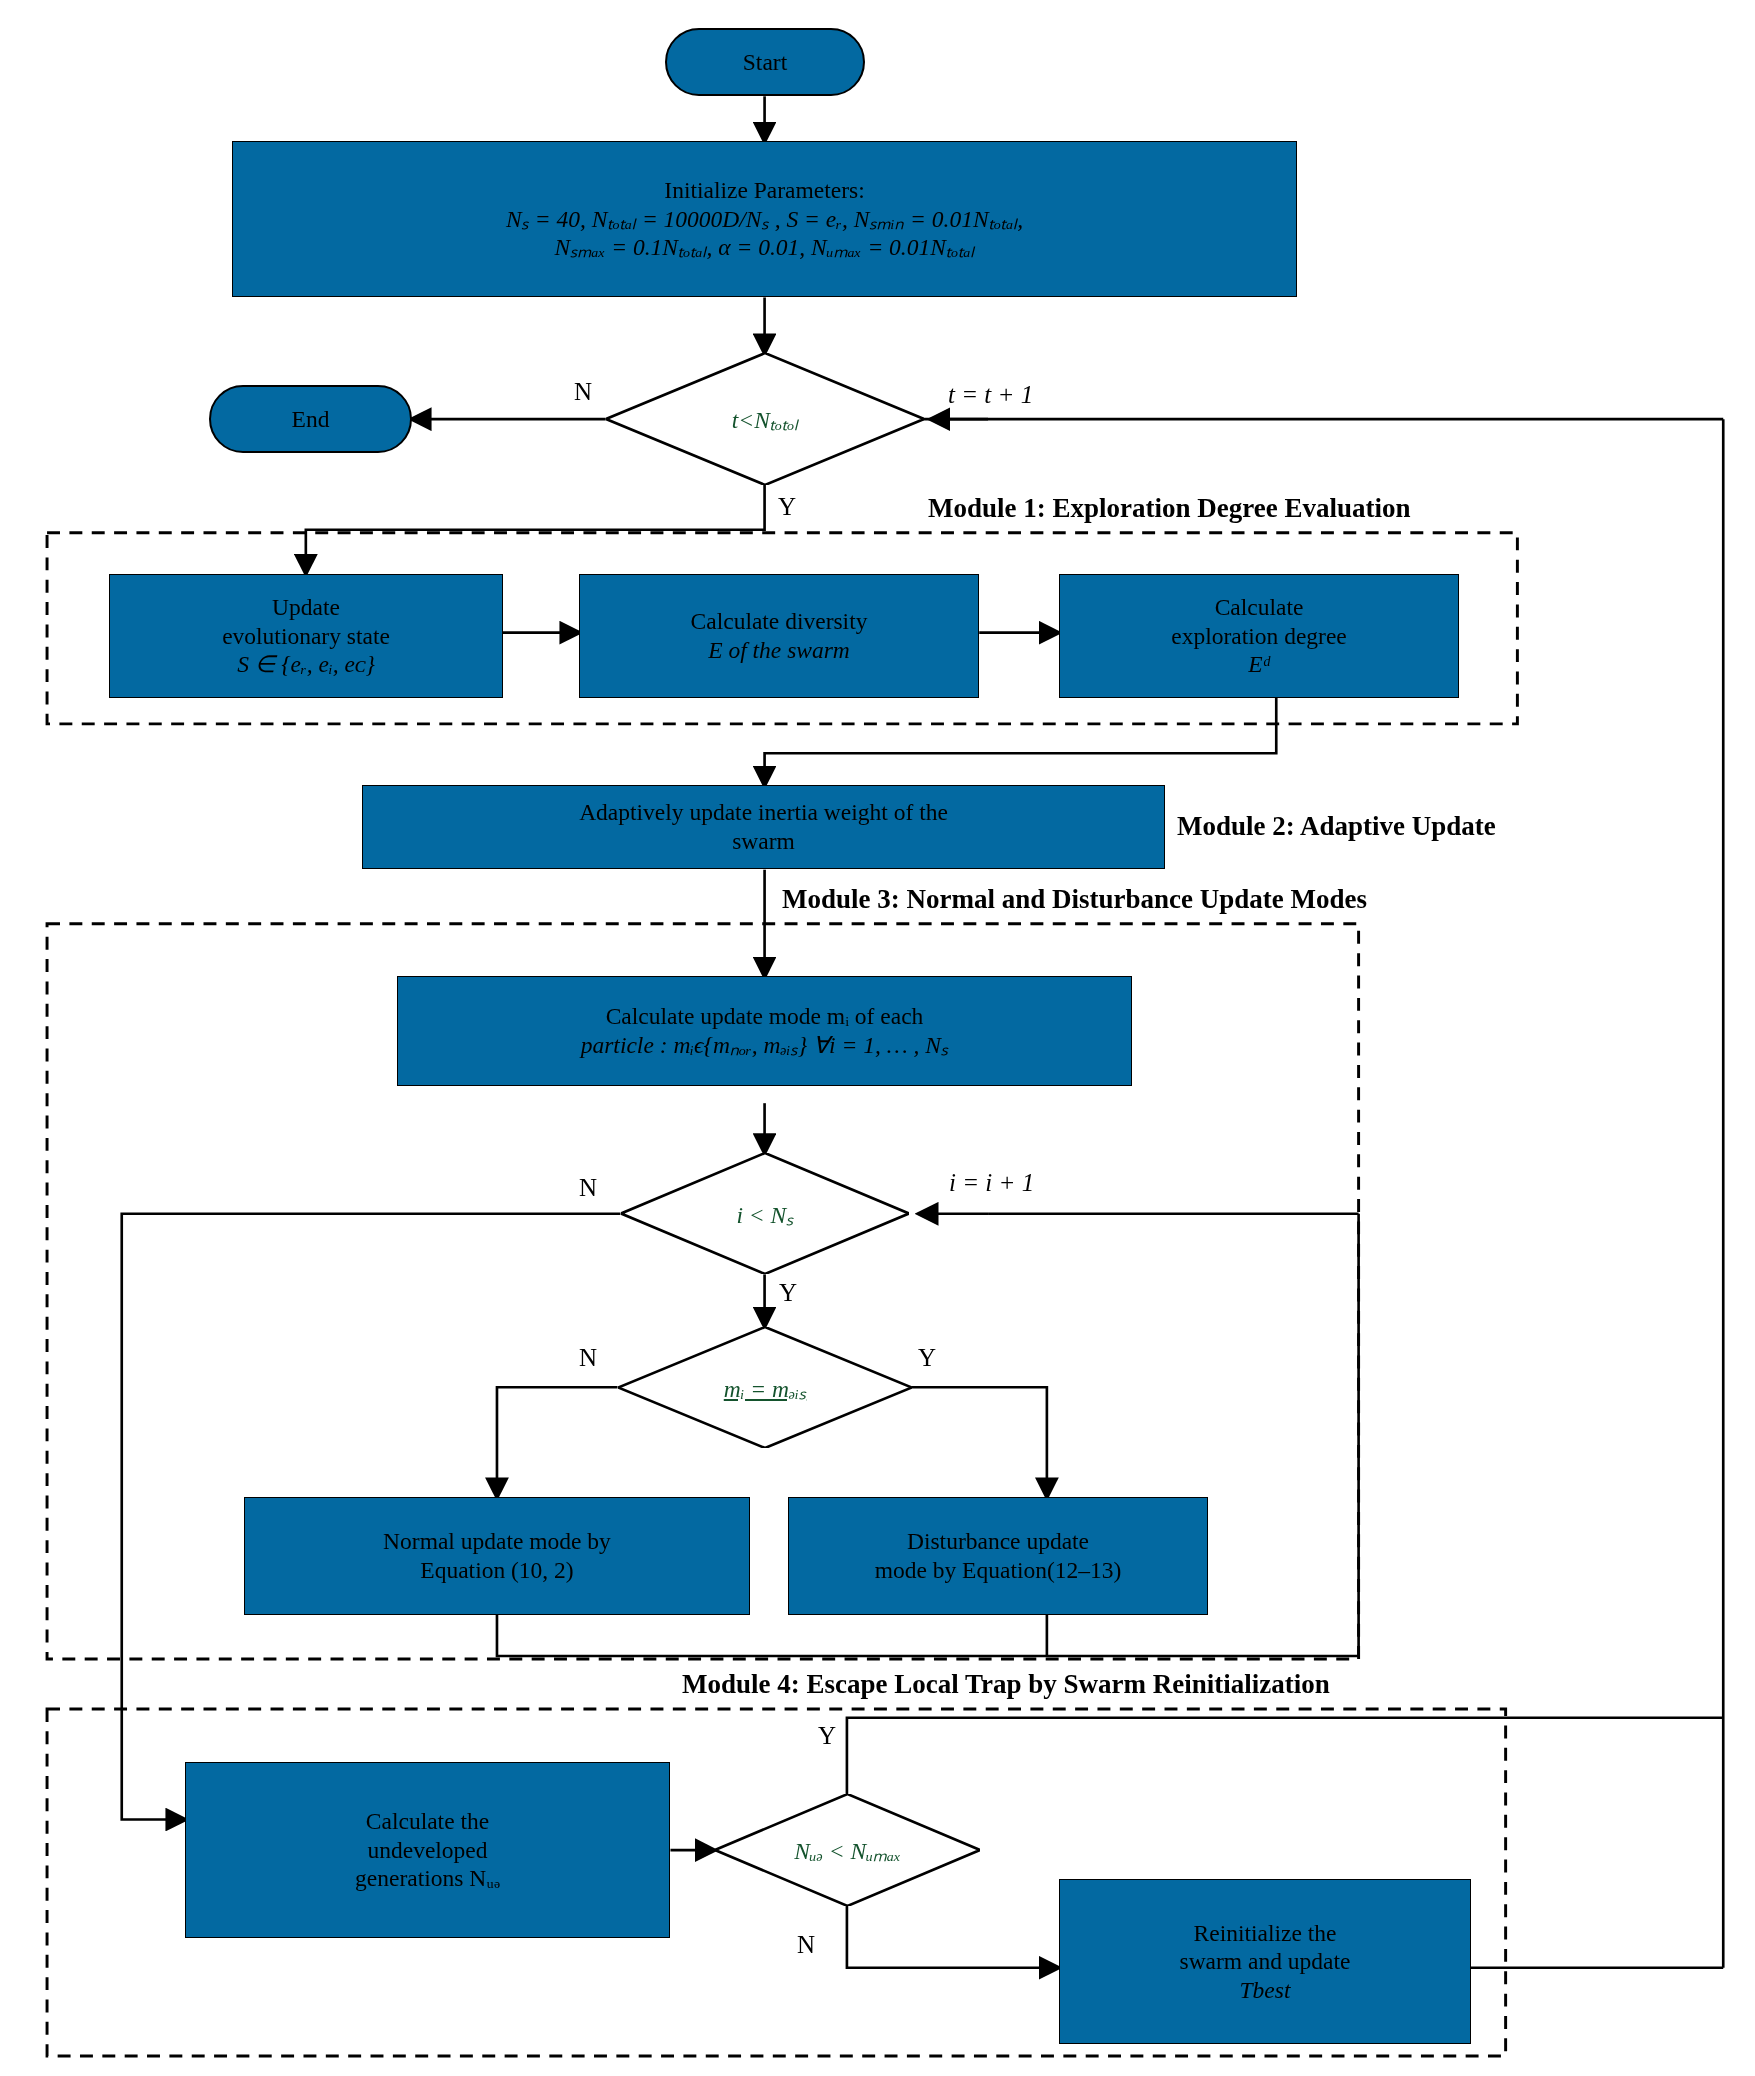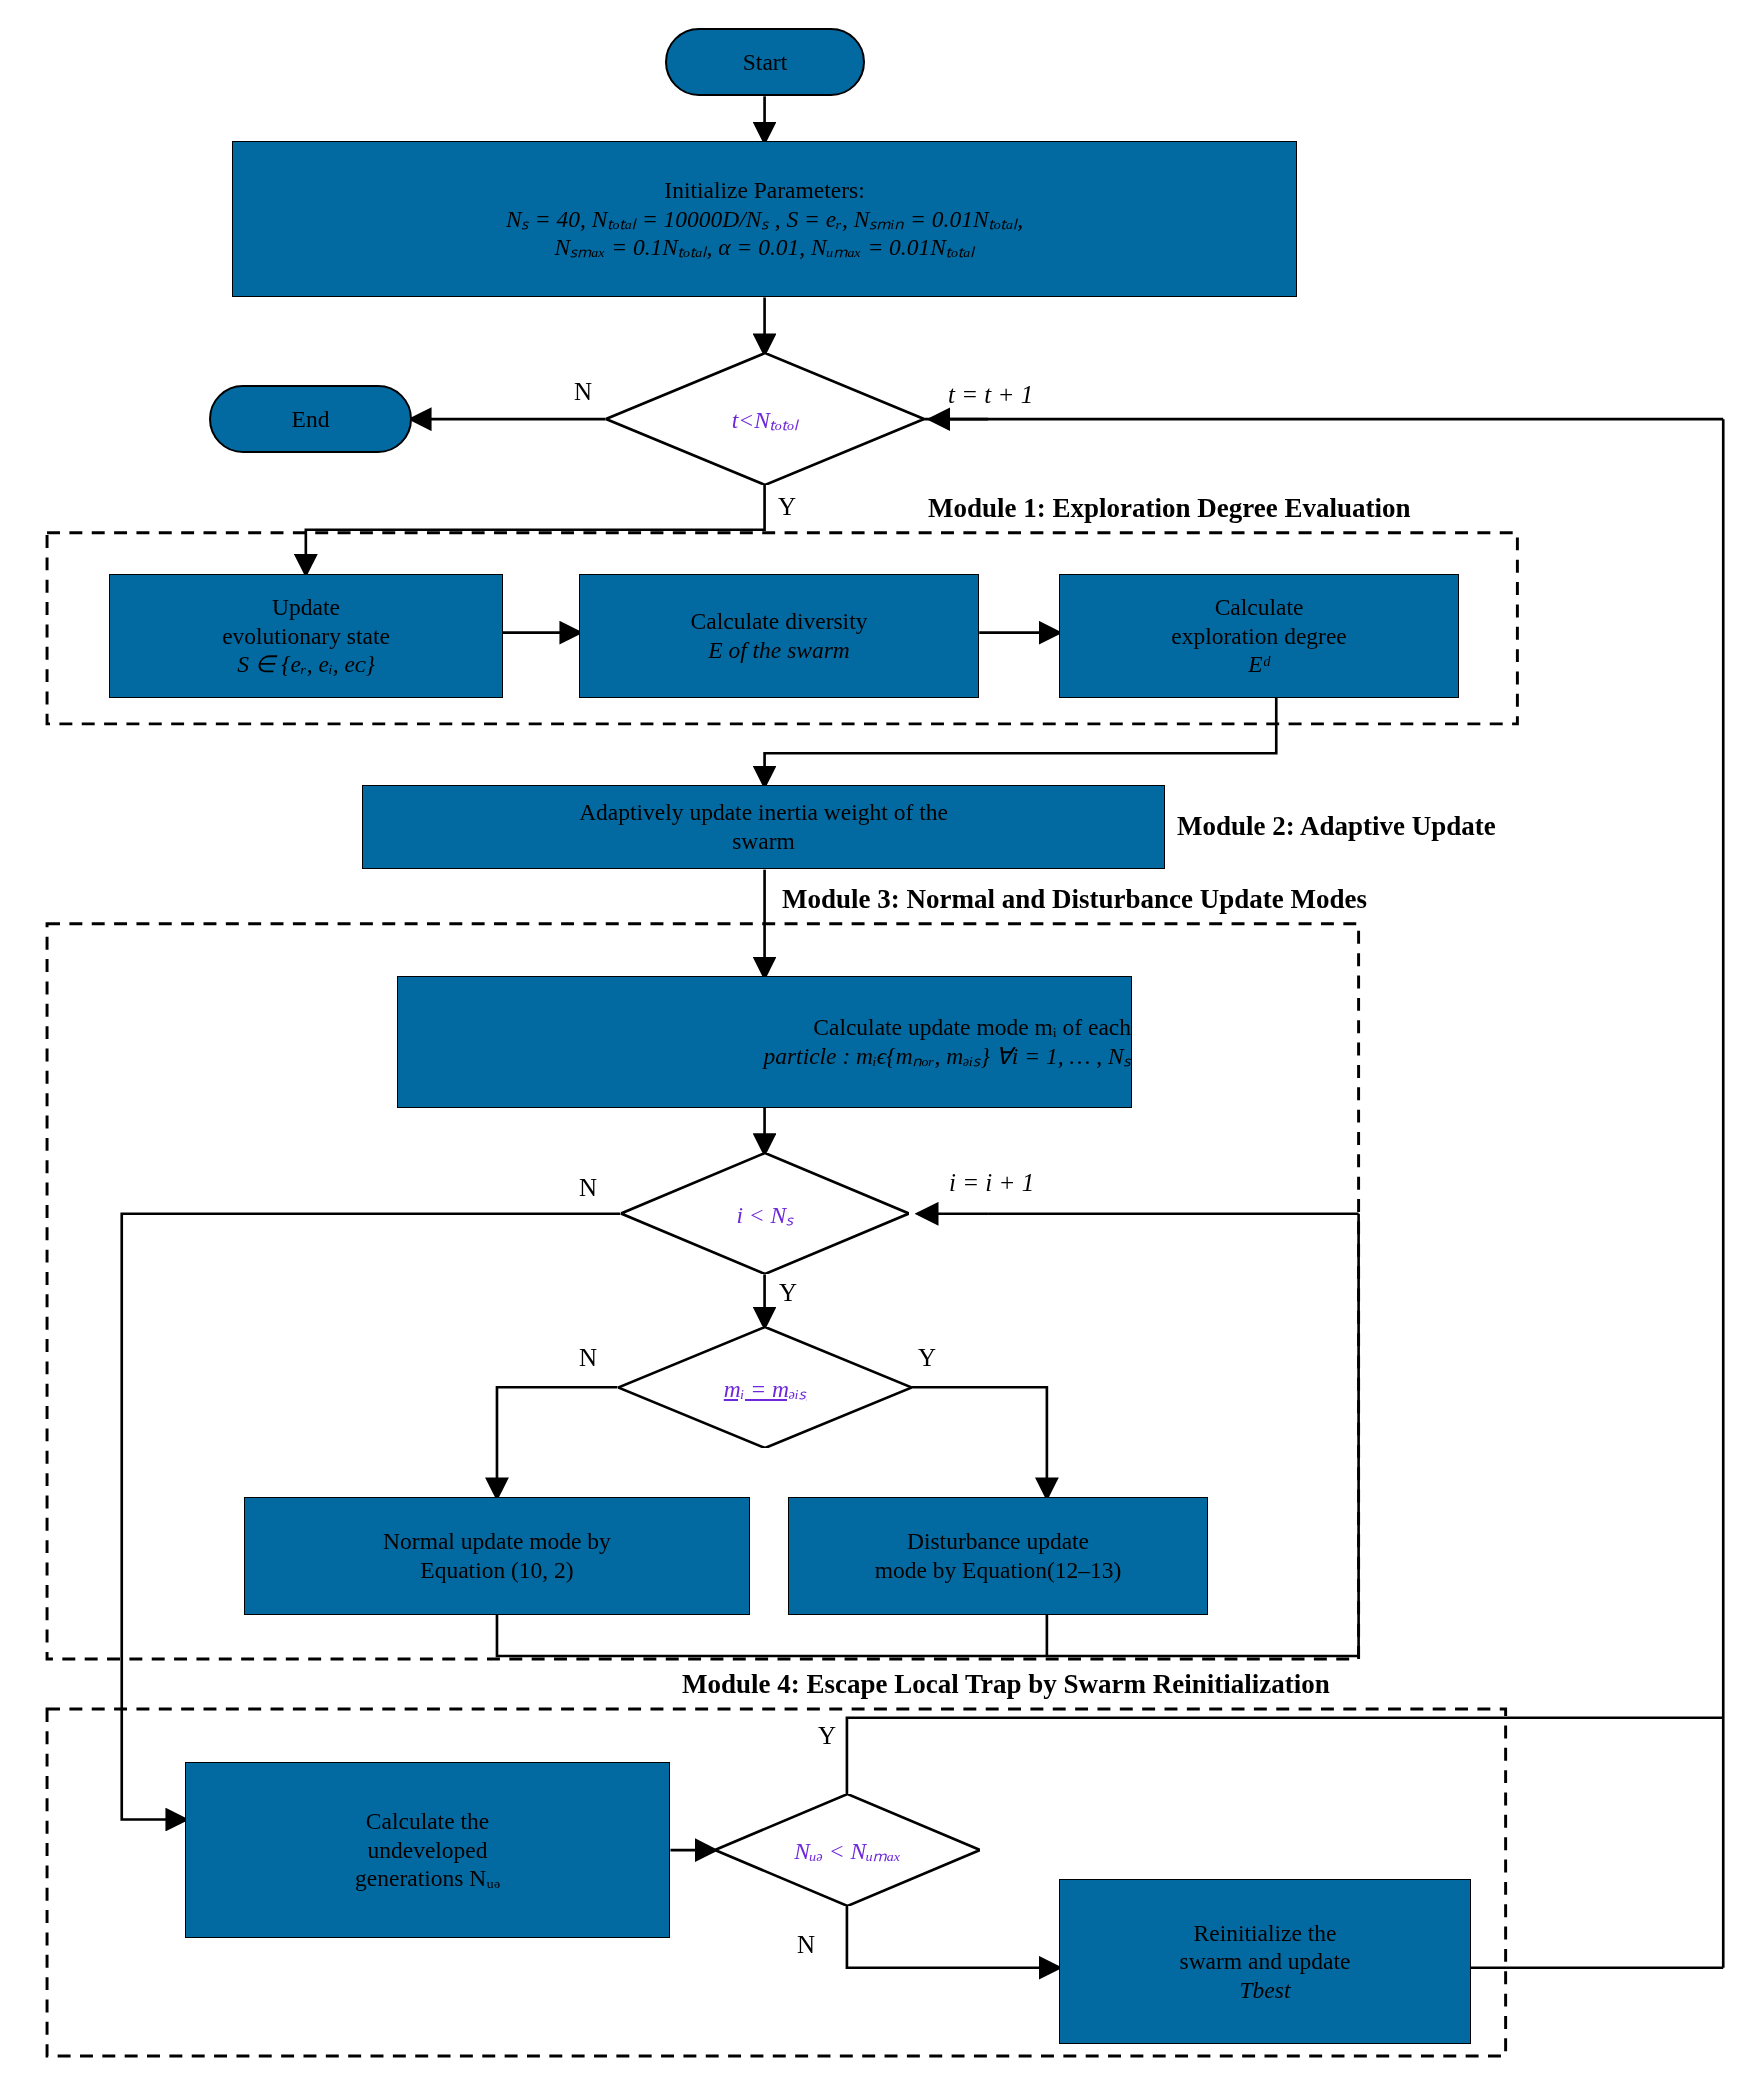--- a/index.html
+++ b/index.html
@@ -5,21 +5,21 @@
   html,body{margin:0;padding:0;background:#ffffff;}
   body{width:1755px;height:2077px;font-family:"Liberation Serif",serif;color:#000;}
   #stage{position:relative;width:1755px;height:2077px;overflow:hidden;background:#fff;}
   svg#wires{position:absolute;left:0;top:0;width:1755px;height:2077px;}
   .node{position:absolute;box-sizing:border-box;background:#0369a1;border:1.8px solid #000;
         display:flex;align-items:center;justify-content:center;text-align:center;
         font-family:"Liberation Serif",serif;font-size:23.5px;line-height:1.22;color:#000;}
   .node.term{border-radius:588px;border-width:2.4px;}
   .node .inner{padding:0 5.9px;width:100%;}
   .diamond-label{position:absolute;display:flex;align-items:center;justify-content:center;
-        text-align:center;font-family:"Liberation Serif",serif;font-size:23.5px;color:#6d28d9;}
+        text-align:center;font-family:"Liberation Serif",serif;font-size:23.5px;color:#14532d;}
   .edge-label{position:absolute;font-family:"Liberation Serif",serif;font-size:25px;color:#000;
         white-space:nowrap;background:transparent;}
   .module-title{position:absolute;font-family:"Liberation Serif",serif;font-weight:bold;
         font-size:27px;color:#000;white-space:nowrap;}
   .it{font-style:italic;}
 </style>
 </head>
 <body>
 
 <div id="stage">
@@ -125,21 +125,21 @@
     <span class="inner">Calculate</span>
     <span class="inner">exploration degree</span>
     <span class="inner it">Eᵈ</span>
   </div>
 
   <div class="node" style="left:362px;top:785px;width:803px;height:84px;flex-direction:column;">
     <span class="inner">Adaptively update inertia weight of the</span>
     <span class="inner">swarm</span>
   </div>
 
-  <div class="node" style="left:397px;top:976px;width:735px;height:132px;flex-direction:column;text-align:right;">
+  <div class="node" style="left:397px;top:976px;width:735px;height:110px;flex-direction:column;">
     <span class="inner">Calculate update mode mᵢ of each</span>
     <span class="inner it">particle : mᵢϵ{mₙₒᵣ, mₔᵢₛ} ∀i = 1, … , Nₛ</span>
   </div>
 
   <svg style="position:absolute;left:621px;top:1153px;width:288px;height:121px;" viewBox="0 0 490 206" width="288" height="121">
     <polygon points="245,0 490,103 245,206 0,103" fill="#fff" stroke="#000" stroke-width="4.5"></polygon>
   </svg>
   <div class="diamond-label it" style="left:621px;top:1153px;width:288px;height:121px;">i &lt; Nₛ</div>
 
   <svg style="position:absolute;left:618px;top:1327px;width:294px;height:121px;" viewBox="0 0 500 206" width="294" height="121">

